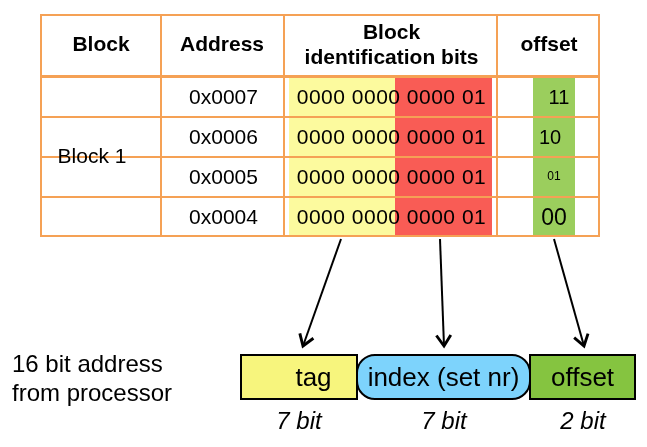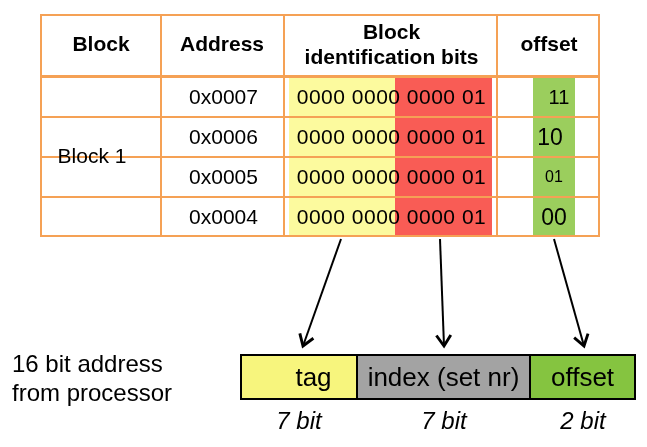--- a/index.html
+++ b/index.html
@@ -77,25 +77,25 @@
     <div class="cell hdr" style="left:458px;top:0;width:102px;height:61px;">offset</div>
 
     <div class="cell" style="left:0;top:63px;width:104px;height:158px;">Block 1</div>
 
     <div class="cell" style="left:122px;top:64px;width:123px;height:38px;">0x0007</div>
     <div class="cell" style="left:245px;top:64px;width:213px;height:38px;letter-spacing:0.5px;">0000 0000 0000 01</div>
     <div class="cell" style="left:493px;top:64px;width:52px;height:38px;font-size:20px;">11</div>
 
     <div class="cell" style="left:122px;top:104px;width:123px;height:38px;">0x0006</div>
     <div class="cell" style="left:245px;top:104px;width:213px;height:38px;letter-spacing:0.5px;">0000 0000 0000 01</div>
-    <div class="cell" style="left:493px;top:104px;width:34px;height:38px;font-size:23px;border-radius:16px;">10</div>
+    <div class="cell" style="left:493px;top:104px;width:34px;height:38px;font-size:20px;border-radius:16px;">10</div>
 
     <div class="cell" style="left:122px;top:144px;width:123px;height:38px;">0x0005</div>
     <div class="cell" style="left:245px;top:144px;width:213px;height:38px;letter-spacing:0.5px;">0000 0000 0000 01</div>
-    <div class="cell" style="left:493px;top:144px;width:42px;height:38px;font-size:16px;">01</div>
+    <div class="cell" style="left:493px;top:144px;width:42px;height:38px;font-size:12px;">01</div>
 
     <div class="cell" style="left:122px;top:184px;width:123px;height:38px;">0x0004</div>
     <div class="cell" style="left:245px;top:184px;width:213px;height:38px;letter-spacing:0.5px;">0000 0000 0000 01</div>
     <div class="cell" style="left:493px;top:184px;width:42px;height:38px;font-size:23px;">00</div>
   </div>
 
   <svg id="arrows" width="647" height="447" viewBox="0 0 647 447">
     <defs>
       <marker id="ah" viewBox="0 0 10 10" refX="7" refY="5" markerWidth="9" markerHeight="9" orient="auto">
         <path d="M1 1 L7 5 L1 9" fill="none" stroke="#000" stroke-width="1.6"></path>
@@ -106,20 +106,20 @@
     <line x1="554" y1="239" x2="584" y2="346" stroke="#000" stroke-width="2" marker-end="url(#ah)"></line>
   </svg>
 
   <div id="caption">
     <span>16 bit address</span><br>
     <span>from processor</span>
   </div>
 
   <div id="bar">
     <div class="seg" id="seg-tag" style="background: rgb(247, 245, 125); padding-left: 29px;">tag</div>
-    <div class="seg" id="seg-index" style="background: #a3a3a3;">index (set nr)</div>
+    <div class="seg" id="seg-index" style="background: #7dd3fc; border-radius: 19px;">index (set nr)</div>
     <div class="seg" id="seg-offset" style="background: rgb(133, 196, 64);">offset</div>
   </div>
   <div class="bitlabel" id="bits-tag">7 bit</div>
   <div class="bitlabel" id="bits-index">7 bit</div>
   <div class="bitlabel" id="bits-offset">2 bit</div>
 
 </div>
 
 </body></html>

